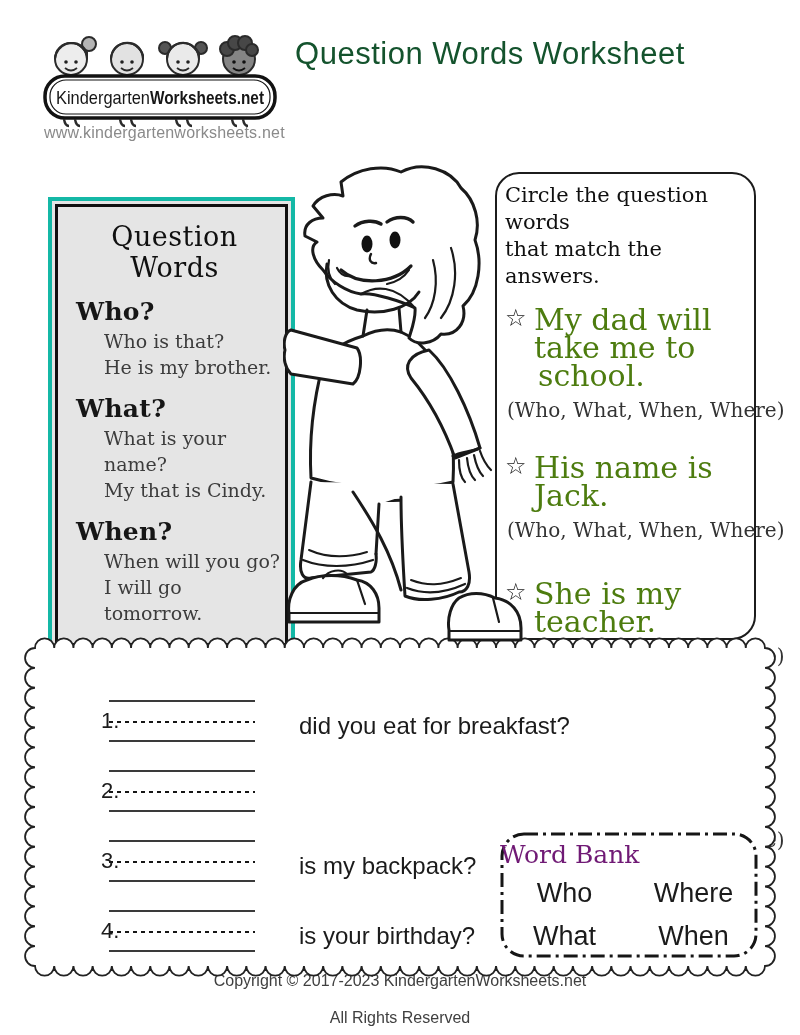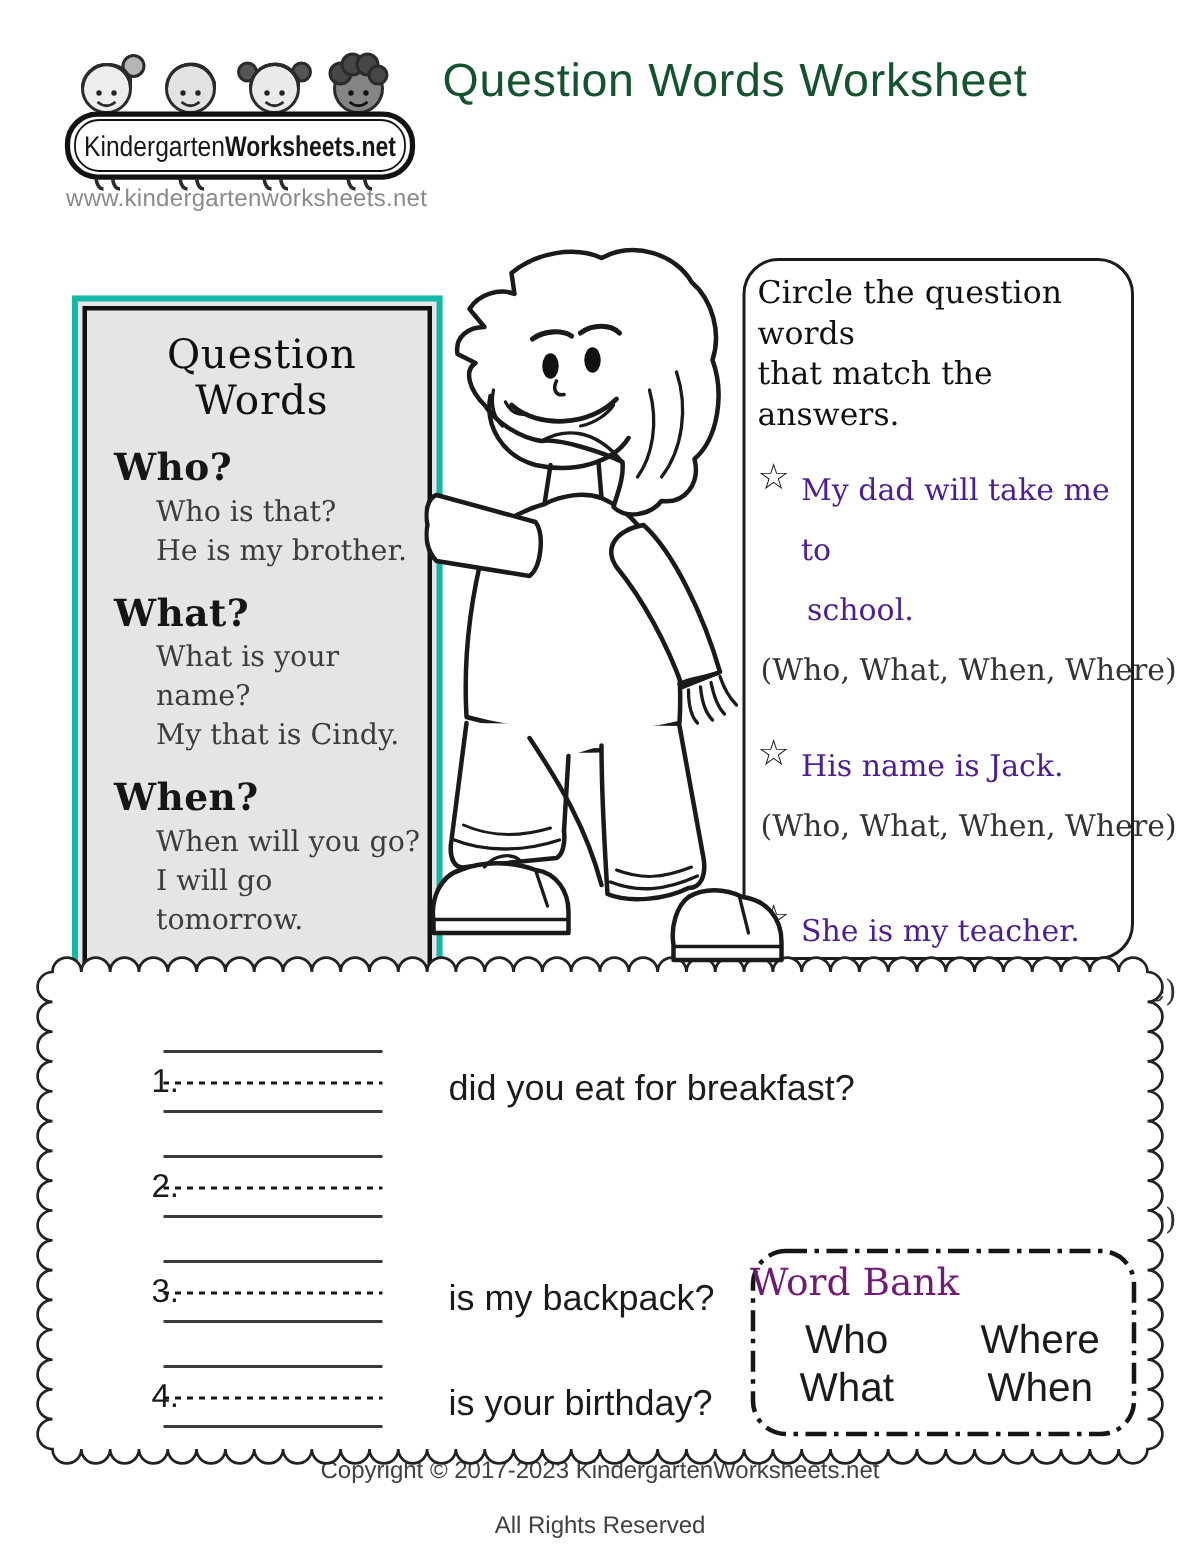--- a/index.html
+++ b/index.html
@@ -24,21 +24,21 @@
   .ref-word{font-size:25px;font-weight:700;color:#161616;margin:14px 0 2px 8px;letter-spacing:.3px;}
   .ref-sub{font-size:19px;color:#3c3c3c;margin-left:36px;line-height:26px;}
 
   
   .circlebox{position:absolute;left:495px;top:172px;width:261px;height:468px;box-sizing:border-box;
              border:2.5px solid #1c1c1c;border-radius:24px;background:#fff;padding:8px 8px 0 8px;z-index:1;}
   .ci-instr{font-size:21px;color:#101010;line-height:27px;}
   .ci{position:relative;padding-left:29px;}
   .ci .star{position:absolute;left:0px;top:-2px;font-size:24px;color:#1a1a1a;
             font-family:"DejaVu Sans",sans-serif;}
-  .ci-line{font-size:20px;color:#4c1d95;line-height:40px;display:block;}
+  .ci-line{font-size:30px;color:#4d7c0f;line-height:28px;display:block;}
   .ci-opts{font-size:20px;color:#333;margin-left:-27px;margin-top:8px;white-space:nowrap;}
 
   
   .boy{position:absolute;left:283px;top:152px;z-index:5;}
 
   
   .fillsec{position:absolute;left:35px;top:648px;width:730px;height:318px;z-index:2;}
   .scallop-svg{position:absolute;left:-14px;top:-14px;pointer-events:none;}
   .fill-instr{position:absolute;left:26px;top:12px;font-size:21px;color:#1b1b1b;}
   .fq-num{position:absolute;left:66px;width:34px;font-size:22px;color:#1b1b1b;}
@@ -47,21 +47,21 @@
   .guide .l2{position:absolute;left:0;width:100%;height:2px;
              background-image:repeating-linear-gradient(90deg,#161616 0 4px,transparent 4px 8px);}
   .guide .l1{top:0;} .guide .l2{top:21px;} .guide .l3{top:40px;}
   .fq-text{position:absolute;left:228px;font-size:24px;color:#1b1b1b;white-space:nowrap;margin-left:36px;}
 
   
   .wordbank{position:absolute;left:465px;top:184px;width:258px;height:126px;}
   .wb-border{position:absolute;left:0;top:0;}
   .wb-title{position:absolute;left:0;top:8px;width:100%;text-align:left;font-size:25px;color:#701a75;}
   .wb-words{position:absolute;left:0;top:46px;width:100%;display:grid;grid-template-columns:1fr 1fr;
-            row-gap:1px;justify-items:center;font-size:27px;color:#1b1b1b;}
+            row-gap:12px;justify-items:center;font-size:27px;color:#1b1b1b;}
 
   
   .footer{position:absolute;left:0;top:972px;width:100%;text-align:center;color:#404040;}
   .footer .f1{font-size:16px;} .footer .f2{font-size:16px;margin-top:19px;}
 </style>
 </head>
 <body>
 
 <div class="page">
 

